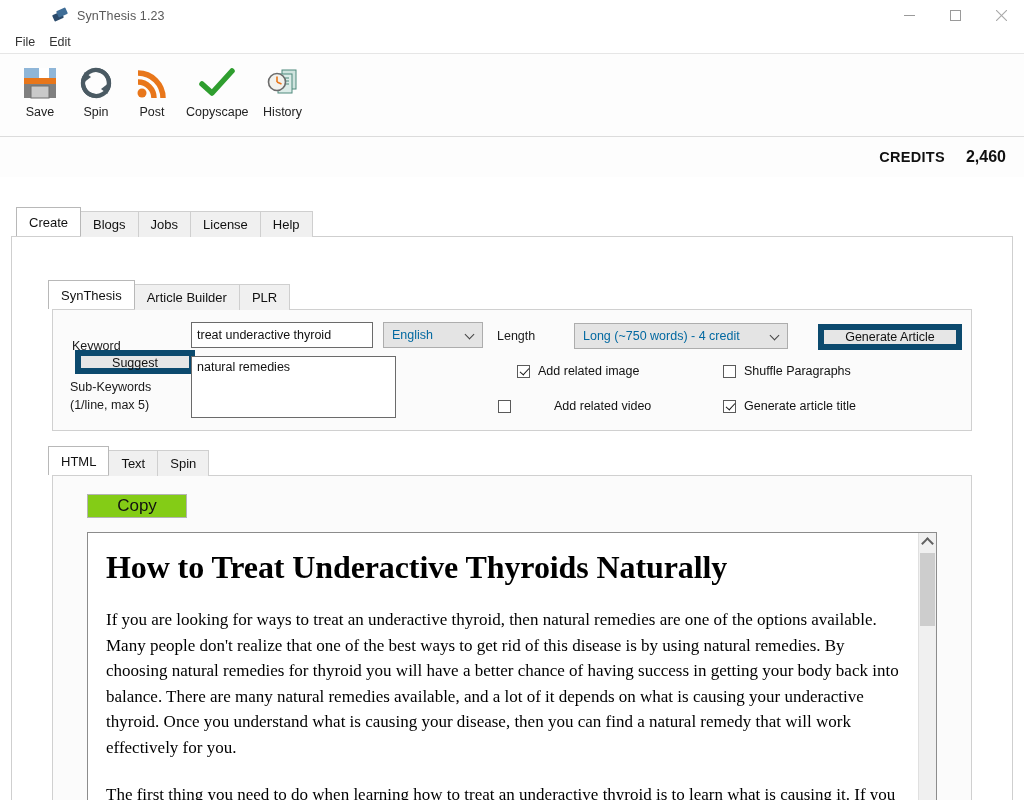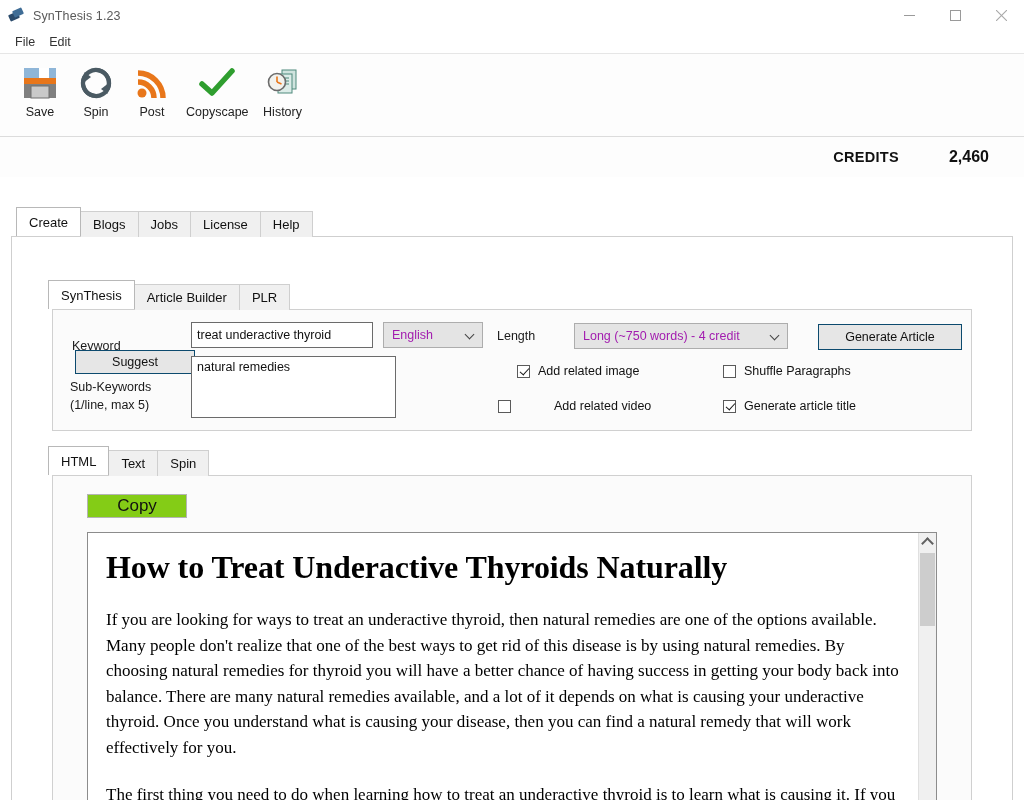--- a/index.html
+++ b/index.html
@@ -13,20 +13,21 @@
     -webkit-font-smoothing: antialiased;
   }
 
   
   .titlebar {
     height: 31px;
     background: #ffffff;
     display: flex;
     align-items: center;
     position: relative;
+    padding-left: 44px;
   }
   .app-icon {
     width: 16px; height: 16px;
     margin-left: 9px; margin-right: 8px;
     position: relative;
   }
   .app-icon .b1, .app-icon .b2 {
     position: absolute;
     width: 10px; height: 7px;
     border-radius: 1px;
@@ -96,22 +97,22 @@
     white-space: nowrap;
   }
 
   
   .credits-row {
     height: 40px;
     background: #fdfdfd;
     display: flex;
     align-items: center;
     justify-content: flex-end;
-    padding-right: 35px;
-    gap: 34px;
+    padding-right: 18px;
+    gap: 5px;
   }
   .credits-label {
     font-size: 14.5px;
     font-weight: bold;
     color: #111;
     letter-spacing: .3px;
   }
   .credits-value {
     font-size: 16px;
     font-weight: bold;
@@ -189,35 +190,35 @@
     font-size: 12.5px;
     color: #111;
     box-sizing: border-box;
     padding: 3px 5px;
     outline: none;
   }
   textarea.textin { resize: none; line-height: 15px; padding-top:3px; }
   .btn {
     position: absolute;
     background: #e6e6e6;
-    border: 1px solid #0c4a6e;
+    border: 6px solid #0c4a6e;
     font-family: "Liberation Sans", sans-serif;
     font-size: 12.5px;
     color: #111;
     box-sizing: border-box;
     text-align: center;
     padding: 0;
   }
   .combo {
     position: absolute;
     background: #e4e4e4;
     border: 1px solid #adadad;
     box-sizing: border-box;
     font-size: 12.5px;
-    color: #a21caf;
+    color: #0369a1;
     display: flex;
     align-items: center;
     padding: 0 6px 0 8px;
     justify-content: space-between;
   }
   .combo .cv { overflow: hidden; white-space: nowrap; }
   .chev {
     width: 10px; height: 10px;
     flex: 0 0 10px;
     margin-left: 6px;

